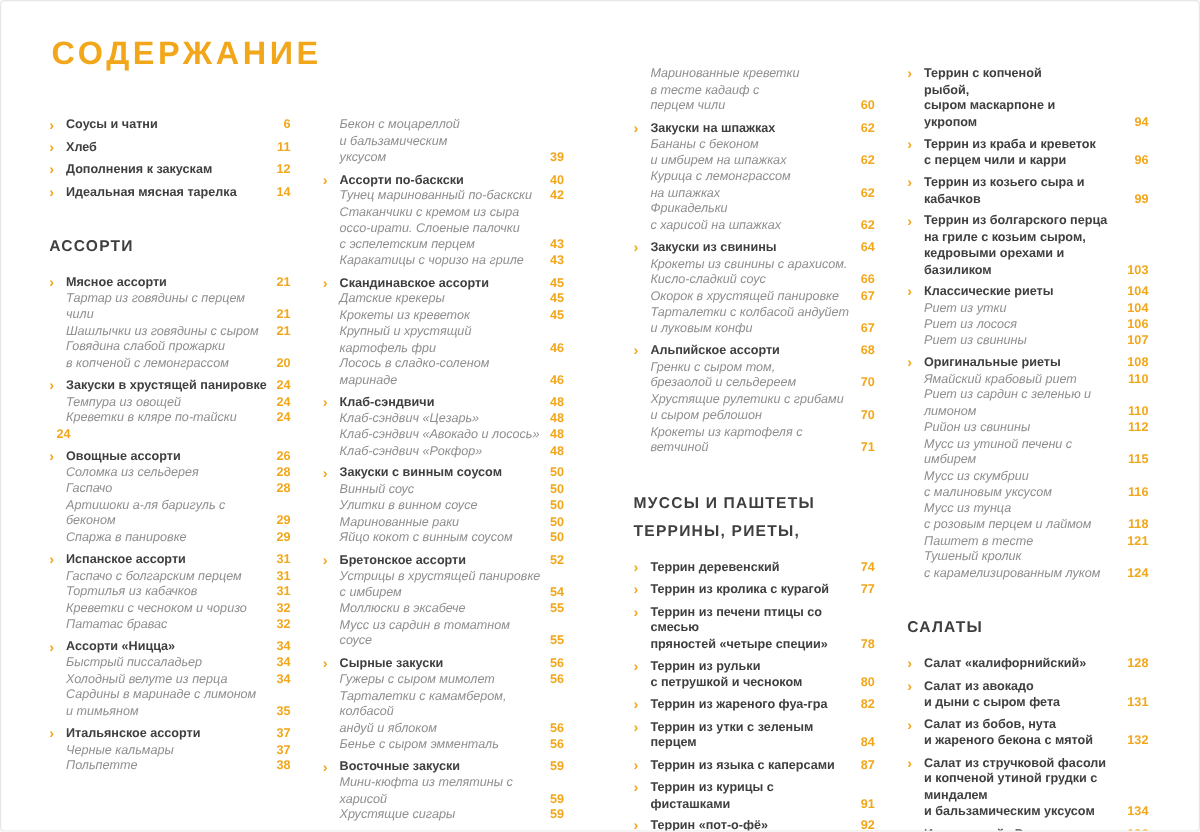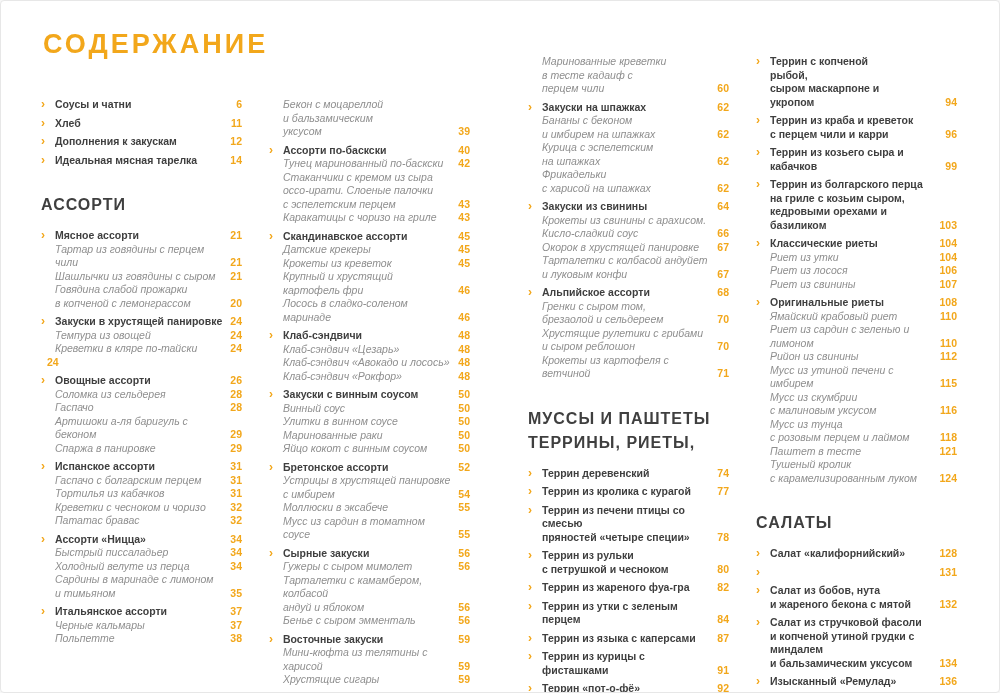--- a/index.html
+++ b/index.html
@@ -55,21 +55,21 @@
   }
   .pg {
     margin-left:6px;
     white-space:nowrap;
     font-style:normal;
     font-weight:700;
     color:var(--accent,#F2A71B);
   }
   .section {
     margin:26px 0 12px 0;
-    font-size:16px;
+    font-size:13px;
     line-height:24px;
     font-weight:700;
     letter-spacing:1px;
     color:var(--dark,#3F3F3F);
   }
 </style>
 </head>
 <body>
 
 <div class="page">
@@ -598,21 +598,21 @@
             <div class="txt">
               <div>Бананы с беконом</div>
               <div>и имбирем на шпажках</div>
             </div>
           </div>
           <div class="pg">62</div>
         </div>
         <div class="row sub">
           <div class="left">
             <div class="txt">
-              <div>Курица с эспелетским</div>
+              <div>Курица с лемонграссом</div>
               <div>на шпажках</div>
             </div>
           </div>
           <div class="pg">62</div>
         </div>
         <div class="row sub">
           <div class="left">
             <div class="txt">
               <div>Фрикадельки</div>
               <div>с харисой на шпажках</div>
@@ -936,20 +936,24 @@
             <span class="chev">›</span>
             <div class="txt">
               <div>Салат «калифорнийский»</div>
             </div>
           </div>
           <div class="pg">128</div>
         </div>
         <div class="row entry">
           <div class="left">
             <span class="chev">›</span>
+            <div class="txt">
+              <div>Салат из авокадо</div>
+              <div>и дыни с сыром фета</div>
+            </div>
           </div>
           <div class="pg">131</div>
         </div>
         <div class="row entry">
           <div class="left">
             <span class="chev">›</span>
             <div class="txt">
               <div>Салат из бобов, нута</div>
               <div>и жареного бекона с мятой</div>
             </div>

